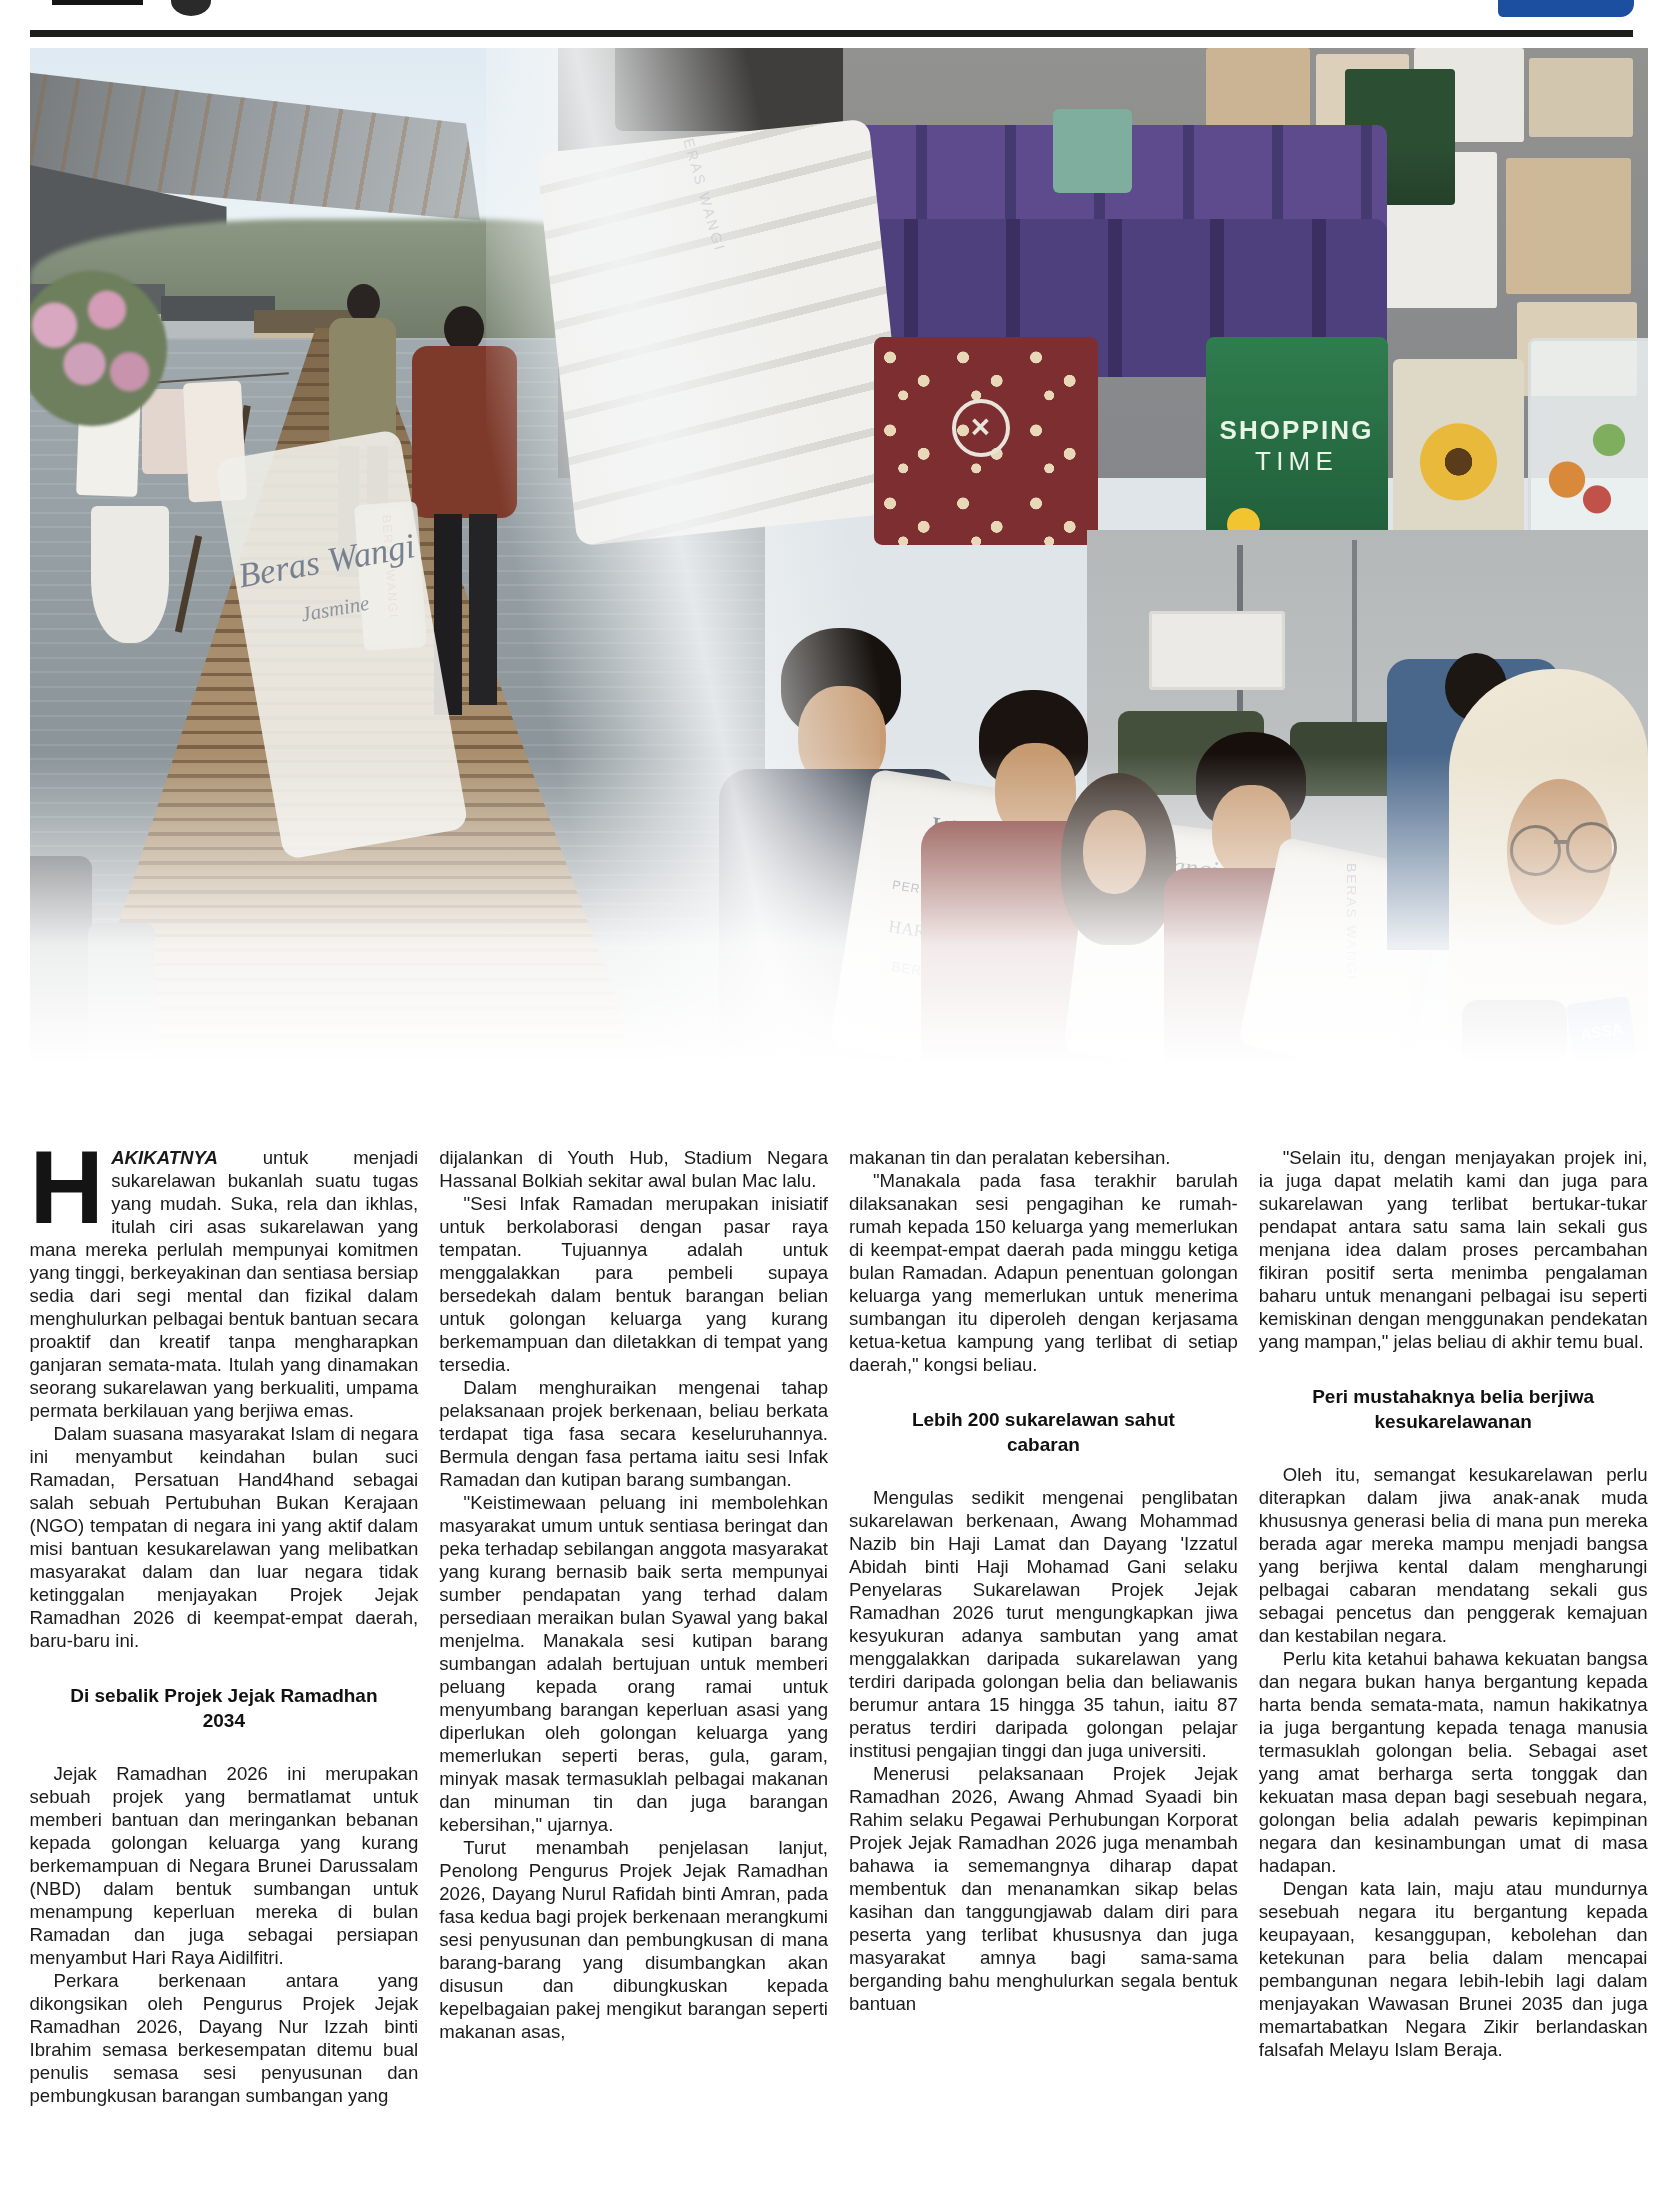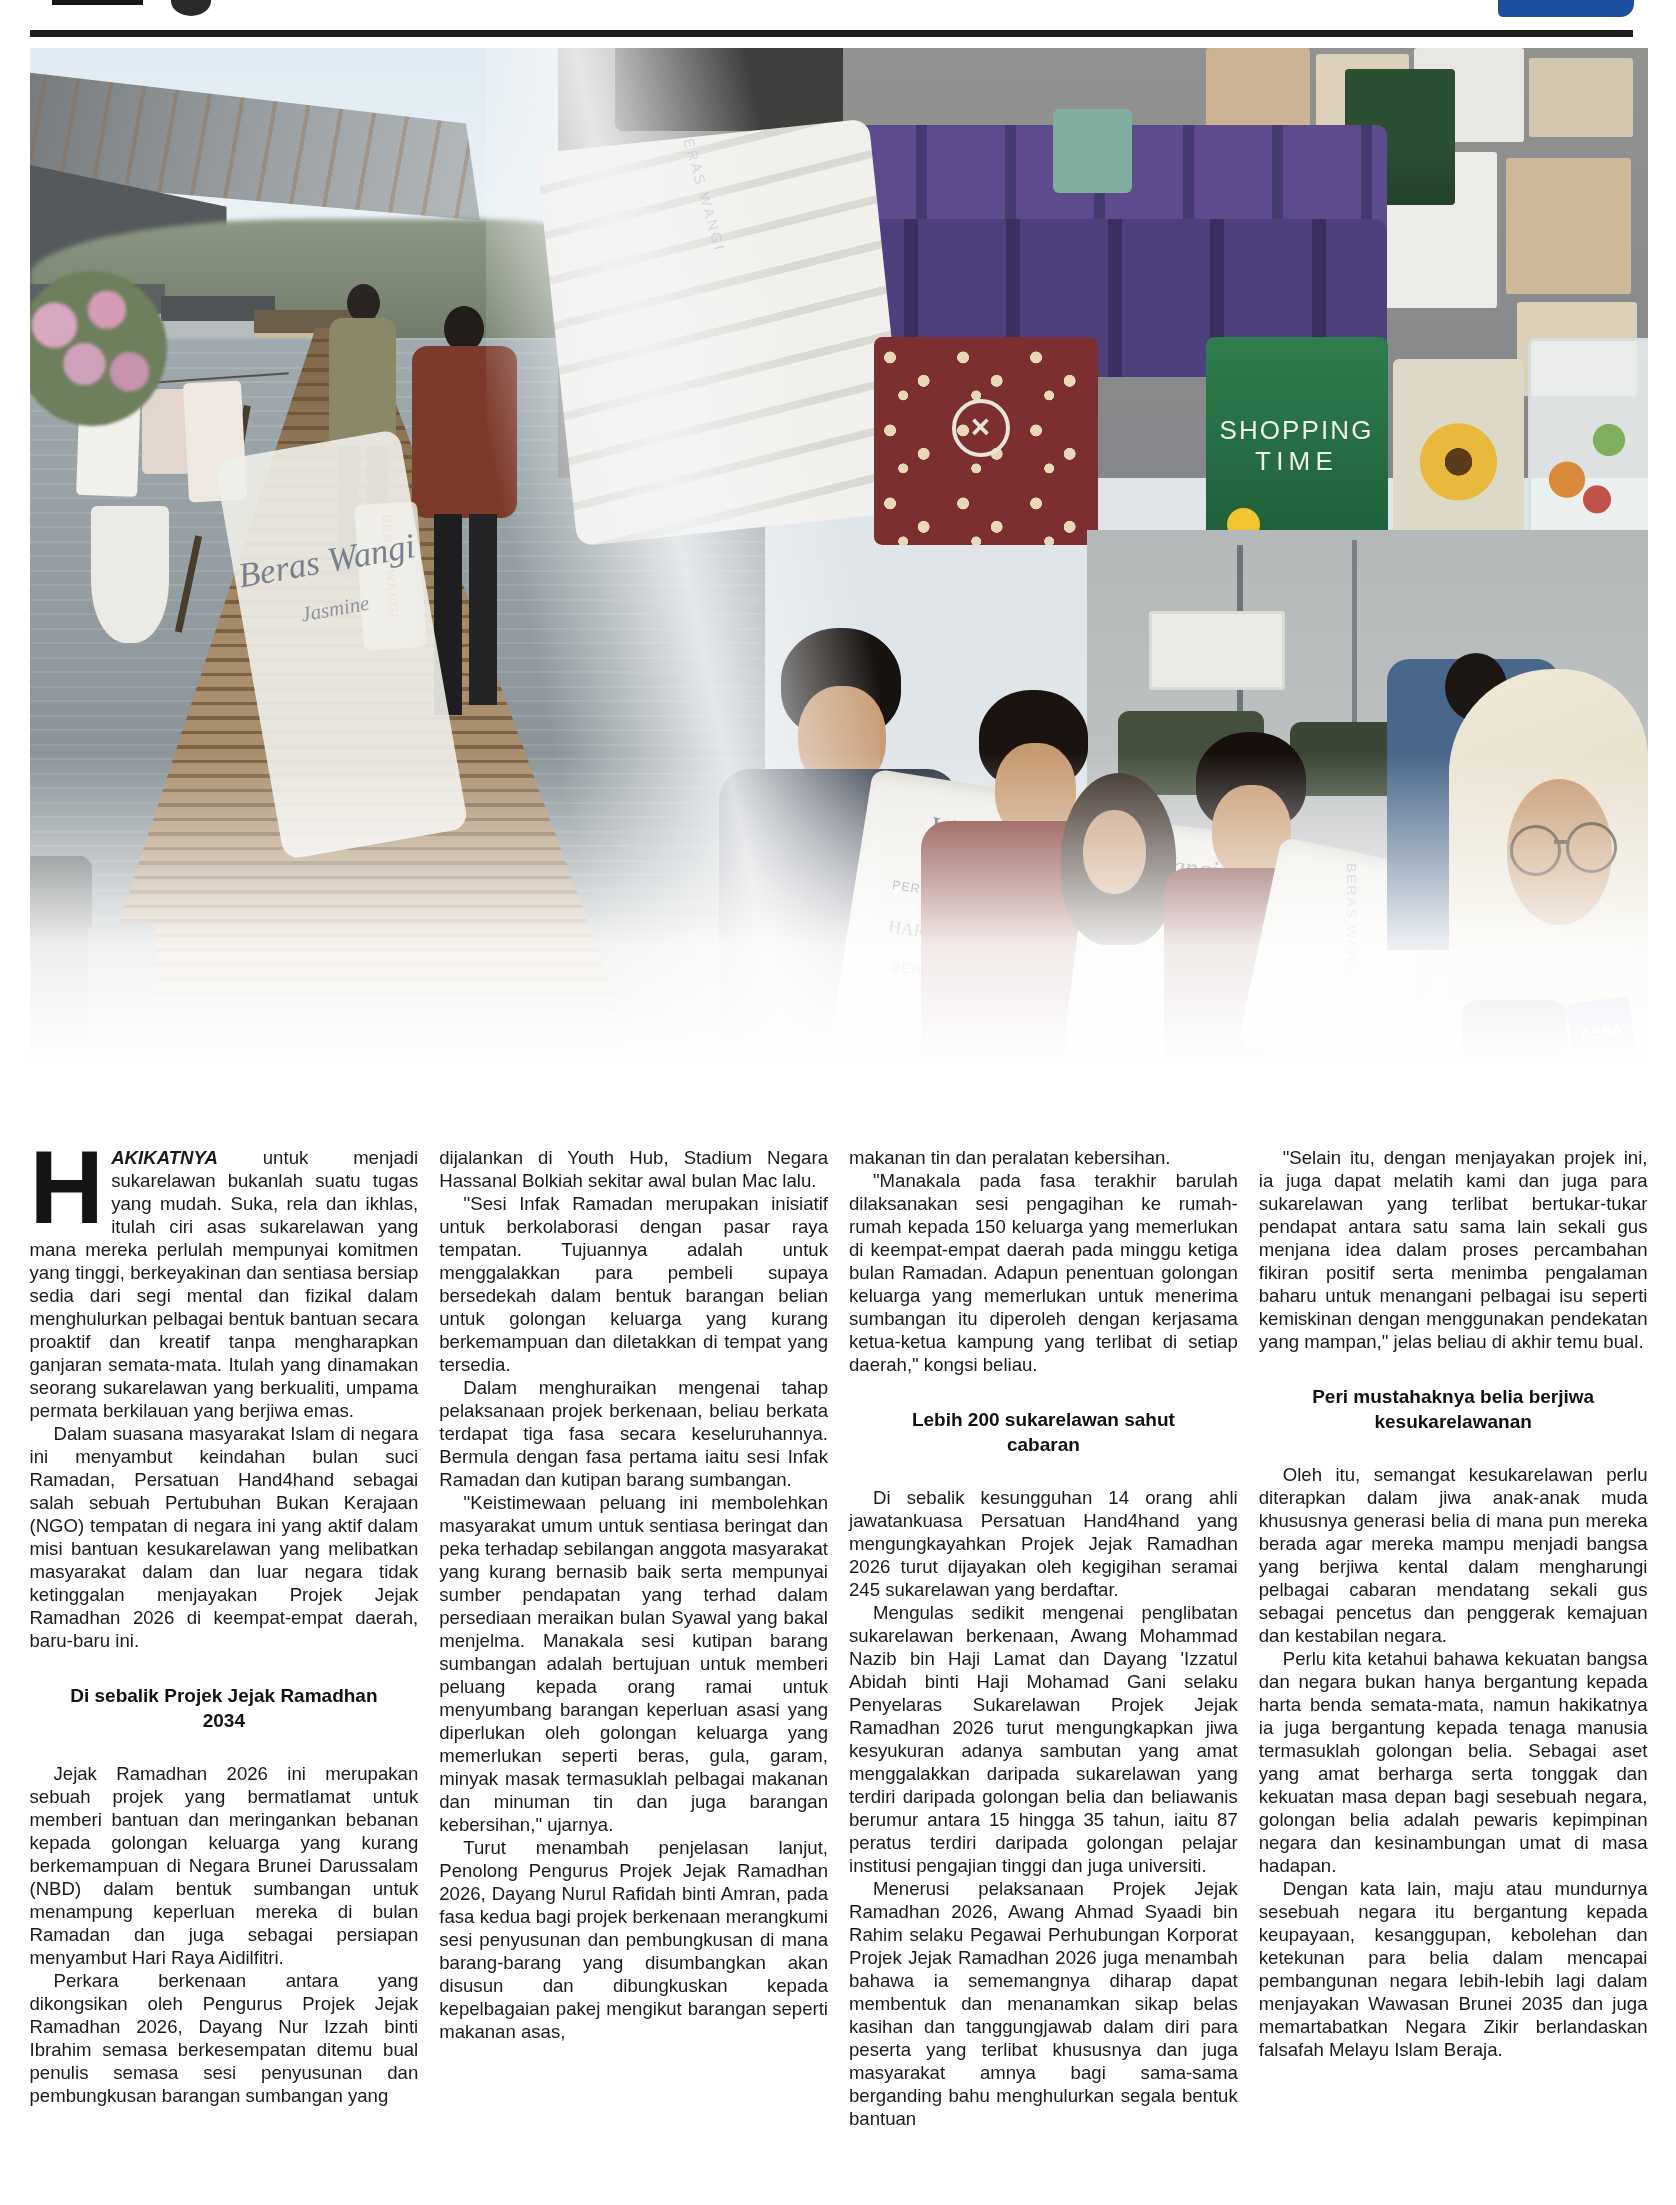--- a/index.html
+++ b/index.html
@@ -98,21 +98,21 @@
                     font-size:14.5px;letter-spacing:2.6px;color:#9aa0b0;opacity:.55;}
   .maroonbags{left:844px;top:289px;width:224px;height:208px;border-radius:8.3px;background:
       radial-gradient(circle at 22% 28%,#e8d8b8 0 5.7px,rgba(0,0,0,0) 6.2px),
       radial-gradient(circle at 68% 60%,#e8d8b8 0 5.7px,rgba(0,0,0,0) 6.2px),
       radial-gradient(circle at 40% 80%,#e8d8b8 0 4.7px,rgba(0,0,0,0) 5.2px),#7c2e31;
       background-size:73px 73px;}
   .maroonbags .xmark{position:absolute;left:78px;top:62px;width:50px;height:50px;border:4.7px solid #e8e4da;
       border-radius:50%;color:#e8e4da;font-size:33px;font-weight:bold;text-align:center;line-height:48px;}
   .greenbag{left:1176px;top:289px;width:182px;height:219px;border-radius:8.3px;
             background:linear-gradient(#2f7d4e,#1f5c38);text-align:center;color:#eaf4e6;}
-  .greenbag .gl1{margin-top:78px;font-size:26px;font-weight:normal;letter-spacing:2.1px;}
+  .greenbag .gl1{margin-top:78px;font-size:26px;font-weight:bold;letter-spacing:2.1px;}
   .greenbag .gl2{font-size:26px;font-weight:normal;letter-spacing:5.2px;}
   .greenbag .chick{position:absolute;left:21px;bottom:15.5px;width:33px;height:33px;border-radius:50%;background:#f2c430;}
   .sunbag{left:1363px;top:311px;width:131px;height:187px;border-radius:6.2px;background:
       radial-gradient(circle at 50% 55%,#5a3b1a 0 13.5px,#e8b93a 14px 38px,rgba(0,0,0,0) 39px),#ded8c6;}
   .clearbag{left:1498px;top:290px;width:120px;height:198px;border-radius:7.3px;border:3.1px solid #d8dddd;background:
       radial-gradient(circle at 30% 70%,#d88a3a 0 17.6px,rgba(0,0,0,0) 18.6px),
       radial-gradient(circle at 65% 50%,#7fae5f 0 15.5px,rgba(0,0,0,0) 16.6px),
       radial-gradient(circle at 55% 80%,#c0524a 0 13.5px,rgba(0,0,0,0) 14.5px),rgba(236,241,241,.85);}
   .pavement{left:1057px;top:482px;width:561px;height:368px;background:linear-gradient(#b4b8b9,#c3c6c7);}
   .pole1{left:1207px;top:497px;width:6.2px;height:218px;background:#70757a;}
@@ -349,21 +349,20 @@
         <p class="cont">dijalankan di Youth Hub, Stadium Negara Hassanal Bolkiah sekitar awal bulan Mac lalu.</p>
         <p>''Sesi Infak Ramadan merupakan inisiatif untuk berkolaborasi dengan pasar raya tempatan. Tujuannya adalah untuk menggalakkan para pembeli supaya bersedekah dalam bentuk barangan belian untuk golongan keluarga yang kurang berkemampuan dan diletakkan di tempat yang tersedia.</p>
         <p>Dalam menghuraikan mengenai tahap pelaksanaan projek berkenaan, beliau berkata terdapat tiga fasa secara keseluruhannya. Bermula dengan fasa pertama iaitu sesi Infak Ramadan dan kutipan barang sumbangan.</p>
         <p>''Keistimewaan peluang ini membolehkan masyarakat umum untuk sentiasa beringat dan peka terhadap sebilangan anggota masyarakat yang kurang bernasib baik serta mempunyai sumber pendapatan yang terhad dalam persediaan meraikan bulan Syawal yang bakal menjelma. Manakala sesi kutipan barang sumbangan adalah bertujuan untuk memberi peluang kepada orang ramai untuk menyumbang barangan keperluan asasi yang diperlukan oleh golongan keluarga yang memerlukan seperti beras, gula, garam, minyak masak termasuklah pelbagai makanan dan minuman tin dan juga barangan kebersihan," ujarnya.</p>
         <p>Turut menambah penjelasan lanjut, Penolong Pengurus Projek Jejak Ramadhan 2026, Dayang Nurul Rafidah binti Amran, pada fasa kedua bagi projek berkenaan merangkumi sesi penyusunan dan pembungkusan di mana barang-barang yang disumbangkan akan disusun dan dibungkuskan kepada kepelbagaian pakej mengikut barangan seperti makanan asas,</p>
       </div>
       <div class="col">
         <p class="cont">makanan tin dan peralatan kebersihan.</p>
         <p>"Manakala pada fasa terakhir barulah dilaksanakan sesi pengagihan ke rumah-rumah kepada 150 keluarga yang memerlukan di keempat-empat daerah pada minggu ketiga bulan Ramadan. Adapun penentuan golongan keluarga yang memerlukan untuk menerima sumbangan itu diperoleh dengan kerjasama ketua-ketua kampung yang terlibat di setiap daerah," kongsi beliau.</p>
         <h3>Lebih 200 sukarelawan sahut cabaran</h3>
-        <p>Di sebalik kesungguhan 14 orang ahli jawatankuasa Persatuan Hand4hand yang mengungkayahkan Projek Jejak Ramadhan 2026 turut dijayakan oleh kegigihan seramai 245 sukarelawan yang berdaftar.</p>
         <p>Mengulas sedikit mengenai penglibatan sukarelawan berkenaan, Awang Mohammad Nazib bin Haji Lamat dan Dayang 'Izzatul Abidah binti Haji Mohamad Gani selaku Penyelaras Sukarelawan Projek Jejak Ramadhan 2026 turut mengungkapkan jiwa kesyukuran adanya sambutan yang amat menggalakkan daripada sukarelawan yang terdiri daripada golongan belia dan beliawanis berumur antara 15 hingga 35 tahun, iaitu 87 peratus terdiri daripada golongan pelajar institusi pengajian tinggi dan juga universiti.</p>
         <p>Menerusi pelaksanaan Projek Jejak Ramadhan 2026, Awang Ahmad Syaadi bin Rahim selaku Pegawai Perhubungan Korporat Projek Jejak Ramadhan 2026 juga menambah bahawa ia sememangnya diharap dapat membentuk dan menanamkan sikap belas kasihan dan tanggungjawab dalam diri para peserta yang terlibat khususnya dan juga masyarakat amnya bagi sama-sama berganding bahu menghulurkan segala bentuk bantuan</p>
       </div>
       <div class="col">
         <p>"Selain itu, dengan menjayakan projek ini, ia juga dapat melatih kami dan juga para sukarelawan yang terlibat bertukar-tukar pendapat antara satu sama lain sekali gus menjana idea dalam proses percambahan fikiran positif serta menimba pengalaman baharu untuk menangani pelbagai isu seperti kemiskinan dengan menggunakan pendekatan yang mampan," jelas beliau di akhir temu bual.</p>
         <h3>Peri mustahaknya belia berjiwa kesukarelawanan</h3>
         <p>Oleh itu, semangat kesukarelawan perlu diterapkan dalam jiwa anak-anak muda khususnya generasi belia di mana pun mereka berada agar mereka mampu menjadi bangsa yang berjiwa kental dalam mengharungi pelbagai cabaran mendatang sekali gus sebagai pencetus dan penggerak kemajuan dan kestabilan negara.</p>
         <p>Perlu kita ketahui bahawa kekuatan bangsa dan negara bukan hanya bergantung kepada harta benda semata-mata, namun hakikatnya ia juga bergantung kepada tenaga manusia termasuklah golongan belia. Sebagai aset yang amat berharga serta tonggak dan kekuatan masa depan bagi sesebuah negara, golongan belia adalah pewaris kepimpinan negara dan kesinambungan umat di masa hadapan.</p>
         <p>Dengan kata lain, maju atau mundurnya sesebuah negara itu bergantung kepada keupayaan, kesanggupan, kebolehan dan ketekunan para belia dalam mencapai pembangunan negara lebih-lebih lagi dalam menjayakan Wawasan Brunei 2035 dan juga memartabatkan Negara Zikir berlandaskan falsafah Melayu Islam Beraja.</p>
       </div>

